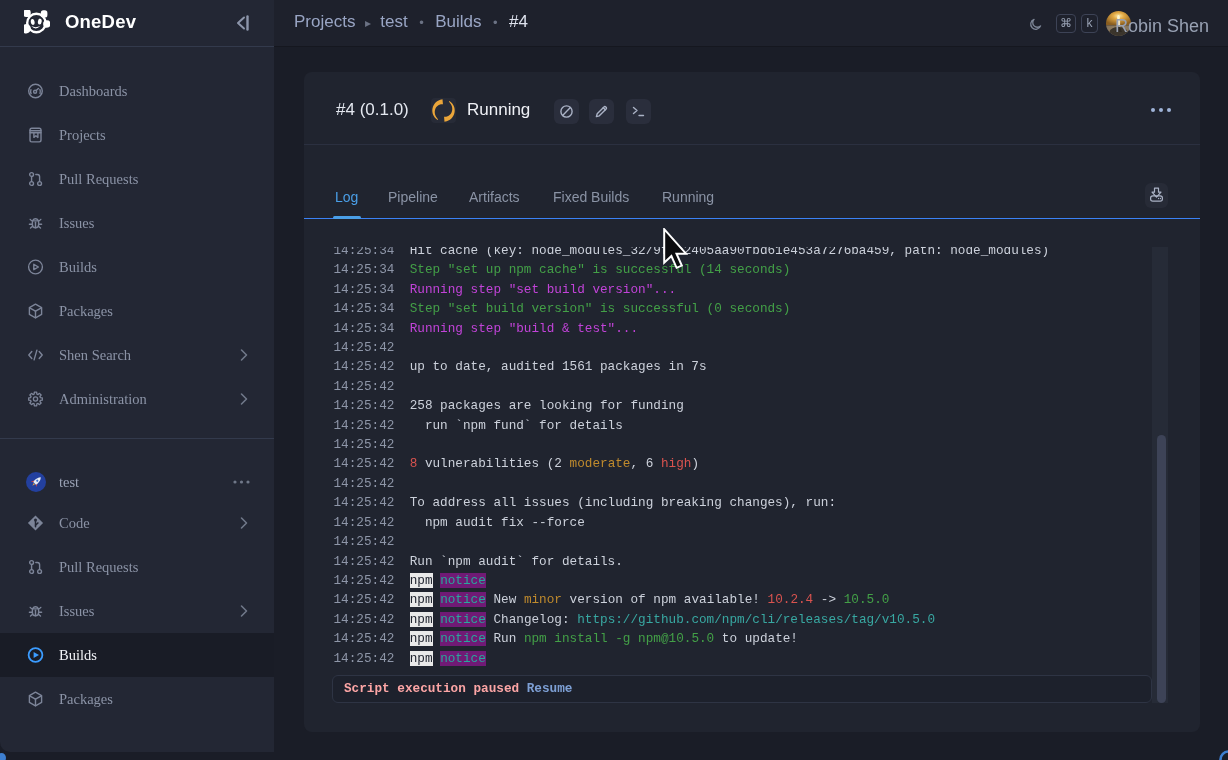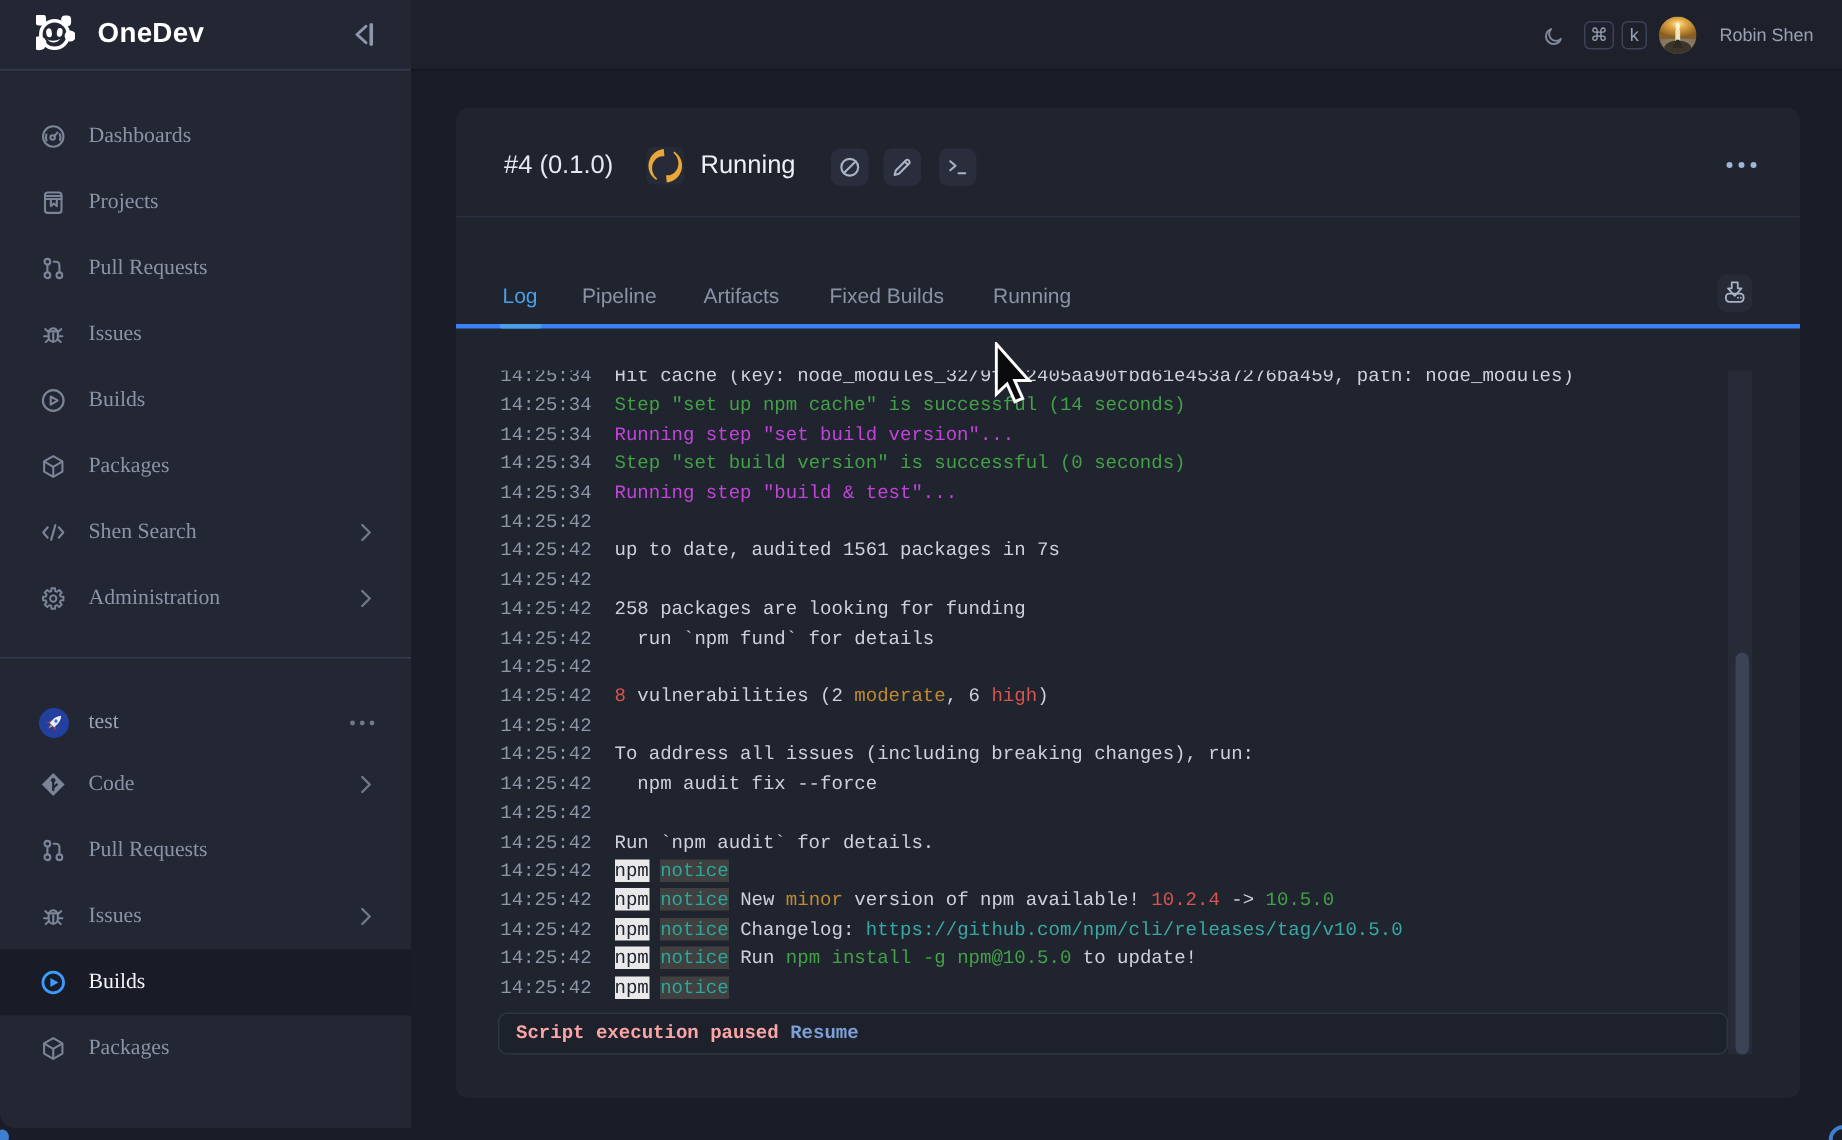--- a/index.html
+++ b/index.html
@@ -25,47 +25,56 @@
 #crumb-wrap { position:absolute; left:20px; top:12px; }
 #user { position:absolute; right:18px; top:0; height:47px; }
 
 #card { position:absolute; left:304px; top:72px; width:896px; height:660px; background:#20242f; border-radius:8px; }
 #card-head { position:absolute; left:0; top:0; width:896px; height:73px; border-bottom:1px solid #2b3040; }
 #card-title { position:absolute; left:32px; top:28px; font-size:17px; color:#e4e8f0; }
 #run-lbl { position:absolute; left:163px; top:28px; font-size:17px; color:#eef0f5; }
 .hbtn { position:absolute; top:27px; width:25px; height:25px; background:#2a2e3c; border-radius:6px; }
 #dots { position:absolute; right:28px; top:35px; }
 
-#tabs { position:absolute; left:0; top:73px; width:896px; height:74px; border-bottom:3px solid #3b82f6; }
+#tabs { position:absolute; left:0; top:73px; width:896px; height:74px; border-bottom:1px solid #3b82f6; }
 .tab { position:absolute; top:44px; font-size:14px; color:#8a93a5; }
 #tab-log { left:31px; color:#4a9fe8; }
 #tab-underline { position:absolute; left:29px; top:71px; width:28px; height:3px; background:#4a9fe8; border-radius:2px; }
 #dl-btn { position:absolute; right:32px; top:38px; width:23px; height:25px; background:#272b37; border-radius:6px; }
 
 #logwrap { position:absolute; left:28px; top:173px; width:836px; height:458px; }
 #logview { position:absolute; left:0; top:2px; width:820px; height:425px; overflow:hidden; }
 #loglines { position:absolute; left:1.5px; top:-6px; font-family:"Liberation Mono", monospace; font-size:12.7px; line-height:19.4px; white-space:pre; color:#ccd1db; }
 #loglines .ts { color:#8e96a8; }
 .lg { color:#43a047; }
 .lp { color:#c243d9; }
 .lr { color:#d9534f; }
 .ly { color:#c08b2d;text-align:center; }
 .lt { color:#38a8a2; }
 .badge-npm { background:#e9e9e9; color:#20242f; }
-.badge-notice { background:#404040; color:#2aa79b; }
+.badge-notice { background:#701a75; color:#2aa79b; }
 #scrolltrack { position:absolute; right:0; top:2px; width:16px; height:456px; background:#262b37; }
 #scrollthumb { position:absolute; right:2px; top:190px; width:9px; height:268px; background:#3d4357; border-radius:5px; }
 #paused { position:absolute; left:0; top:430px; width:820px; height:28px; border:1px solid #2e3444; border-radius:6px; background:#1d212c; font-family:"Liberation Mono", monospace; font-size:12.7px; font-weight:bold; line-height:26px; padding-left:11px; }
 #paused .p1 { color:#fca5a5; }
 #paused .p2 { color:#7d9fd4; }
 svg { display:block; }
 </style>
 </head>
 <body>
 <div id="topbar">
+  <div id="crumb-wrap">
+    <span class="crumb">Projects</span>
+    <span style="color:#6b7284; font-size:12px; padding:0 5px;">▸</span>
+    <span class="crumb">test</span>
+    <span style="color:#6b7284; font-size:13px; padding:0 7px;">•</span>
+    <span class="crumb">Builds</span>
+    <span style="color:#6b7284; font-size:13px; padding:0 7px;">•</span>
+    <span class="crumb" style="color:#dfe3ee;">#4</span>
+  </div>
   <div id="user"></div>
 <svg class="abs" style="right:185px; top:17px;" width="14" height="14" viewBox="0 0 14 14">
       <path d="M11.6,8.9 A5.1,5.1 0 1 1 5.1,2.4 A4.2,4.2 0 0 0 11.6,8.9 Z" stroke="#7e8798" stroke-width="1.3" fill="none" stroke-linejoin="round"></path>
     </svg>
 <div class="abs" style="right:152px; top:14px; width:20px; height:19px; border:1px solid #3d4356; border-radius:4px; color:#99a2b4; font-size:12px; text-align:center; line-height:17px;">⌘</div>
 <div class="abs" style="right:130px; top:14px; width:17px; height:19px; border:1px solid #3d4356; border-radius:4px; color:#99a2b4; font-size:12px; text-align:center; line-height:17px;">k</div>
 <svg class="abs" style="right:97px; top:11px;" width="25" height="25" viewBox="0 0 25 25">
 <defs>
 <radialGradient id="avg" cx="0.5" cy="0.34" r="0.62">
 <stop offset="0" stop-color="#fbe9a6"></stop>
@@ -79,21 +88,21 @@
 <g clip-path="url(#avc)">
 <rect x="0" y="0" width="25" height="14.5" fill="url(#avg)"></rect>
 <rect x="0" y="14.5" width="25" height="10.5" fill="#76706a"></rect>
 <rect x="0" y="14.5" width="25" height="10.5" fill="url(#avg)" opacity="0.25"></rect>
 <ellipse cx="12.5" cy="21" rx="9" ry="5" fill="#3b352c"></ellipse>
 <rect x="10.9" y="8.8" width="3.2" height="7.5" fill="#efe3c0"></rect>
 <path d="M11.5,15.5 L13.5,15.5 L16,21 L9,21 Z" fill="#2e2921"></path>
 <ellipse cx="12.5" cy="6.6" rx="1.4" ry="2.5" fill="#fdf6cf"></ellipse>
 </g>
 </svg>
-<div class="abs" style="right:19px; top:16px; font-size:12px; color:#98a1b3;">Robin Shen</div>
+<div class="abs" style="right:19px; top:16px; font-size:18px; color:#98a1b3;">Robin Shen</div>
 </div>
 
 <div id="sidebar">
   <div id="logo-row">
     <svg class="abs" style="left:24px; top:10px;" width="26" height="27" viewBox="0 0 26 27">
 <g fill="#fff">
 <rect x="-0.5" y="-0.4" width="7.2" height="7.4" rx="2.6"></rect>
 <rect x="16.8" y="0.3" width="6.6" height="7.2" rx="2.6"></rect>
 <circle cx="2.2" cy="18.8" r="4.7"></circle>
 <circle cx="22.8" cy="14.0" r="3.7"></circle>

